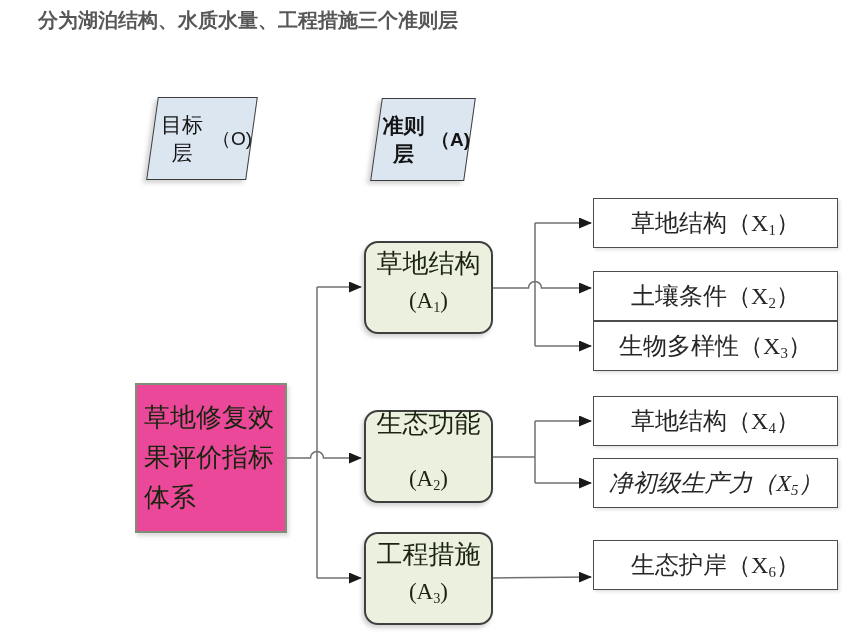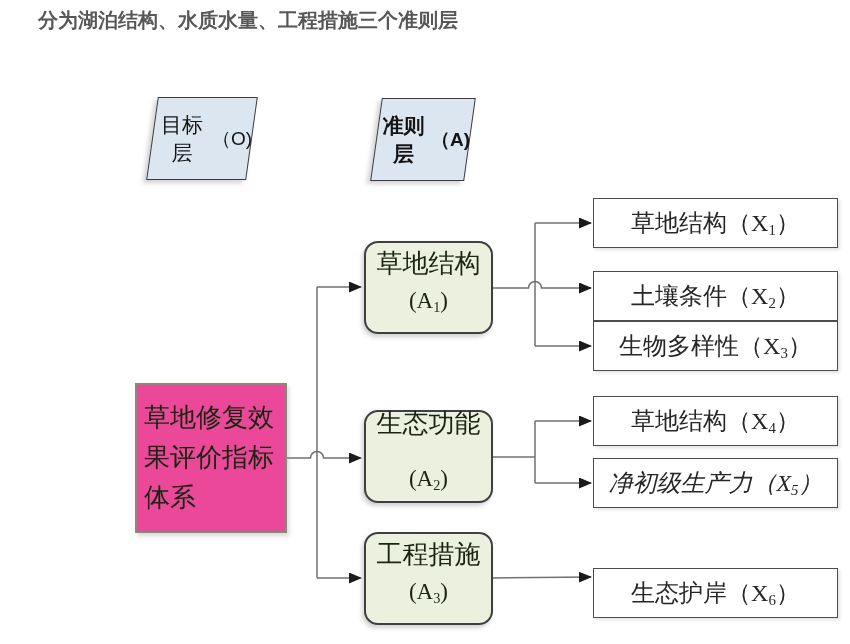--- a/index.html
+++ b/index.html
@@ -153,17 +153,17 @@
   </div>
   <div class="indicator" style="top:321px;">
     <span><span>生物多样性</span><span>（X</span><sub>3</sub><span>）</span></span>
   </div>
   <div class="indicator" style="top:396px;">
     <span><span>草地结构</span><span>（X</span><sub>4</sub><span>）</span></span>
   </div>
   <div class="indicator" style="top:458px;font-style:italic;">
     <span><span>净初级生产力</span><span>（X</span><sub>5</sub><span>）</span></span>
   </div>
-  <div class="indicator" style="top:568px;">
+  <div class="indicator" style="top:540px;">
     <span><span>生态护岸</span><span>（X</span><sub>6</sub><span>）</span></span>
   </div>
 
 </div>
 
 </body></html>

